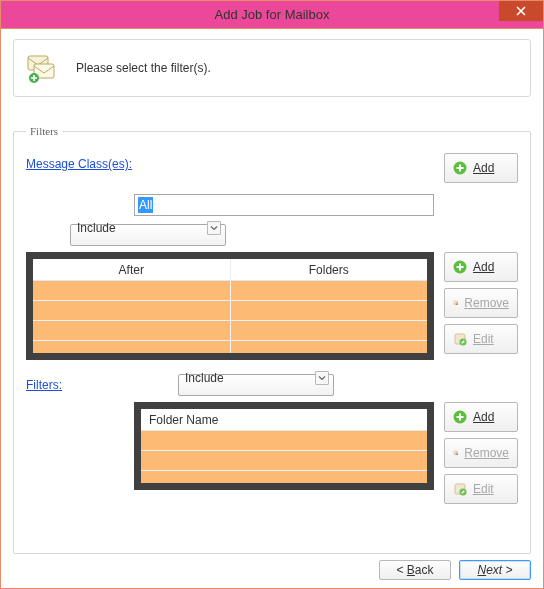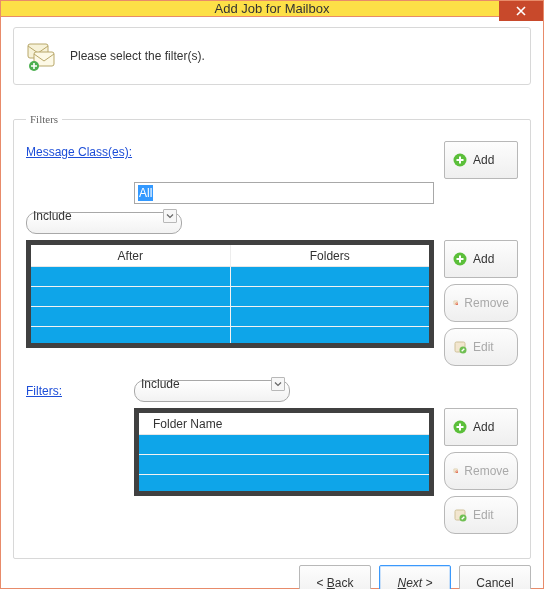--- a/index.html
+++ b/index.html
@@ -16,21 +16,21 @@
   .window {
     width: 544px;
     height: 589px;
     border: 1px solid #e88b6a;
     background: #fff;
     display: flex;
     flex-direction: column;
   }
   .titlebar {
     height: 28px;
-    background: #fde047;
+    background: #ec4899;
     display: flex;
     align-items: center;
     position: relative;
     border-bottom: 1px solid #e88b6a;
   }
   .titlebar .title {
     flex: 1;
     text-align: center;
     font-size: 13px;
     color: #333;
@@ -55,21 +55,21 @@
     padding: 10px 12px 8px 12px;
     display: flex;
     flex-direction: column;
   }
   .banner {
     border: 1px solid #d8d8d8;
     border-radius: 3px;
     padding: 10px 12px;
     display: flex;
     align-items: center;
-    gap: 12px;
+    gap: 18px;
     height: 58px;
   }
   .banner .icon-wrap { width: 32px; height: 32px; position: relative; }
   .banner .msg { font-size: 12px; }
   fieldset.filters {
     margin: 28px 0 0 0;
     border: 1px solid #d8d8d8;
     border-radius: 2px;
     padding: 16px 12px 16px 12px;
     flex: 1;
@@ -120,34 +120,35 @@
   input.text-input.sel::selection { background: #3399ff; color: #fff; }
   .combo {
     width: 156px;
     height: 22px;
     border: 1px solid #a8a8a8;
     background: linear-gradient(#fff,#f2f2f2);
     display: flex;
     align-items: center;
     justify-content: space-between;
     padding: 0 4px 14px 6px;
-    border-radius: 10px;
+    border-radius: 2px;
     cursor: pointer;
+    margin-left: 44px;
   }
   .combo .arrow {
     width: 14px; height: 14px;
     border: 1px solid #b8b8b8;
     display: flex; align-items: center; justify-content: center;
     border-radius: 1px;
     background: #f7f7f7;
   }
   .combo .arrow svg { width: 8px; height: 8px; }
   .grid {
-    border: 5px solid #404040;
-    background: #0ea5e9;
+    border: 7px solid #404040;
+    background: #fdba74;
     height: 108px;
     overflow: hidden;
   }
   .grid.single { height: 88px; }
   .grid .hdr {
     display: flex;
     height: 22px;
     background: #fff;
     border-bottom: 1px solid #e6e6e6;
     font-size: 12px;
@@ -166,49 +167,49 @@
     display: flex;
     height: 20px;
     border-bottom: 1px solid #f2f2f2;
   }
   .grid .grow > div {
     flex: 1;
     border-right: 1px solid #f2f2f2;
   }
   .grid .grow > div:last-child { border-right: none; }
   .btn {
-    height: 38px;
+    height: 30px;
     border: 1px solid #b8b8b8;
     background: linear-gradient(#fdfdfd,#efefef);
     border-radius: 2px;
     display: flex;
     align-items: center;
     gap: 6px;
     padding: 0 8px;
     cursor: pointer;
     font-size: 12px;
     color: #333;
     justify-content: flex-start;
     width: 74px;
+    text-decoration: underline;
   }
   .btn.disabled {
     color: #a9a9a9;
     cursor: default;
-    border-radius: 11px;
   }
   .btn .ic { width: 14px; height: 14px; display:flex; align-items:center; justify-content:center; }
   .footer {
     display: flex;
     justify-content: flex-end;
     gap: 8px;
     padding: 6px 0 0 0;
     margin-top: auto;
   }
   .footer .fbtn {
-    height: 36px;
+    height: 20px;
     min-width: 72px;
     border: 1px solid #b8b8b8;
     background: linear-gradient(#fdfdfd,#efefef);
     border-radius: 2px;
     display: flex;
     align-items: center;
     justify-content: center;
     padding: 0 12px;
     cursor: pointer;
     font-size: 12px;
@@ -361,21 +362,21 @@
           <div class="combo">
             <span>Include</span>
             <span class="arrow">
               <svg viewBox="0 0 8 8">
                   <path d="M1 2.5 L4 5.5 L7 2.5" fill="none" stroke="#666" stroke-width="1.2"></path>
                 </svg>
             </span>
           </div>
           <div class="grid single">
             <div class="hdr">
-              <div style="justify-content:flex-start;padding-left:8px;margin-left:6px;">Folder Name</div>
+              <div style="justify-content:flex-start;padding-left:8px;">Folder Name</div>
             </div>
             <div class="body-rows">
               <div class="grow">
                   <div></div>
                 </div>
               <div class="grow">
                   <div></div>
                 </div>
               <div class="grow">
                   <div></div>
@@ -418,19 +419,16 @@
 
     </fieldset>
 
     <div class="footer">
       <div class="fbtn">
         <span>&lt; <span class="u">B</span>ack</span>
       </div>
       <div class="fbtn primary">
         <span><span class="u">N</span>ext &gt;</span>
       </div>
-      <div class="fbtn">
-        <span>Cancel</span>
-      </div>
     </div>
 
   </div>
 </div>
 
 </body></html>

